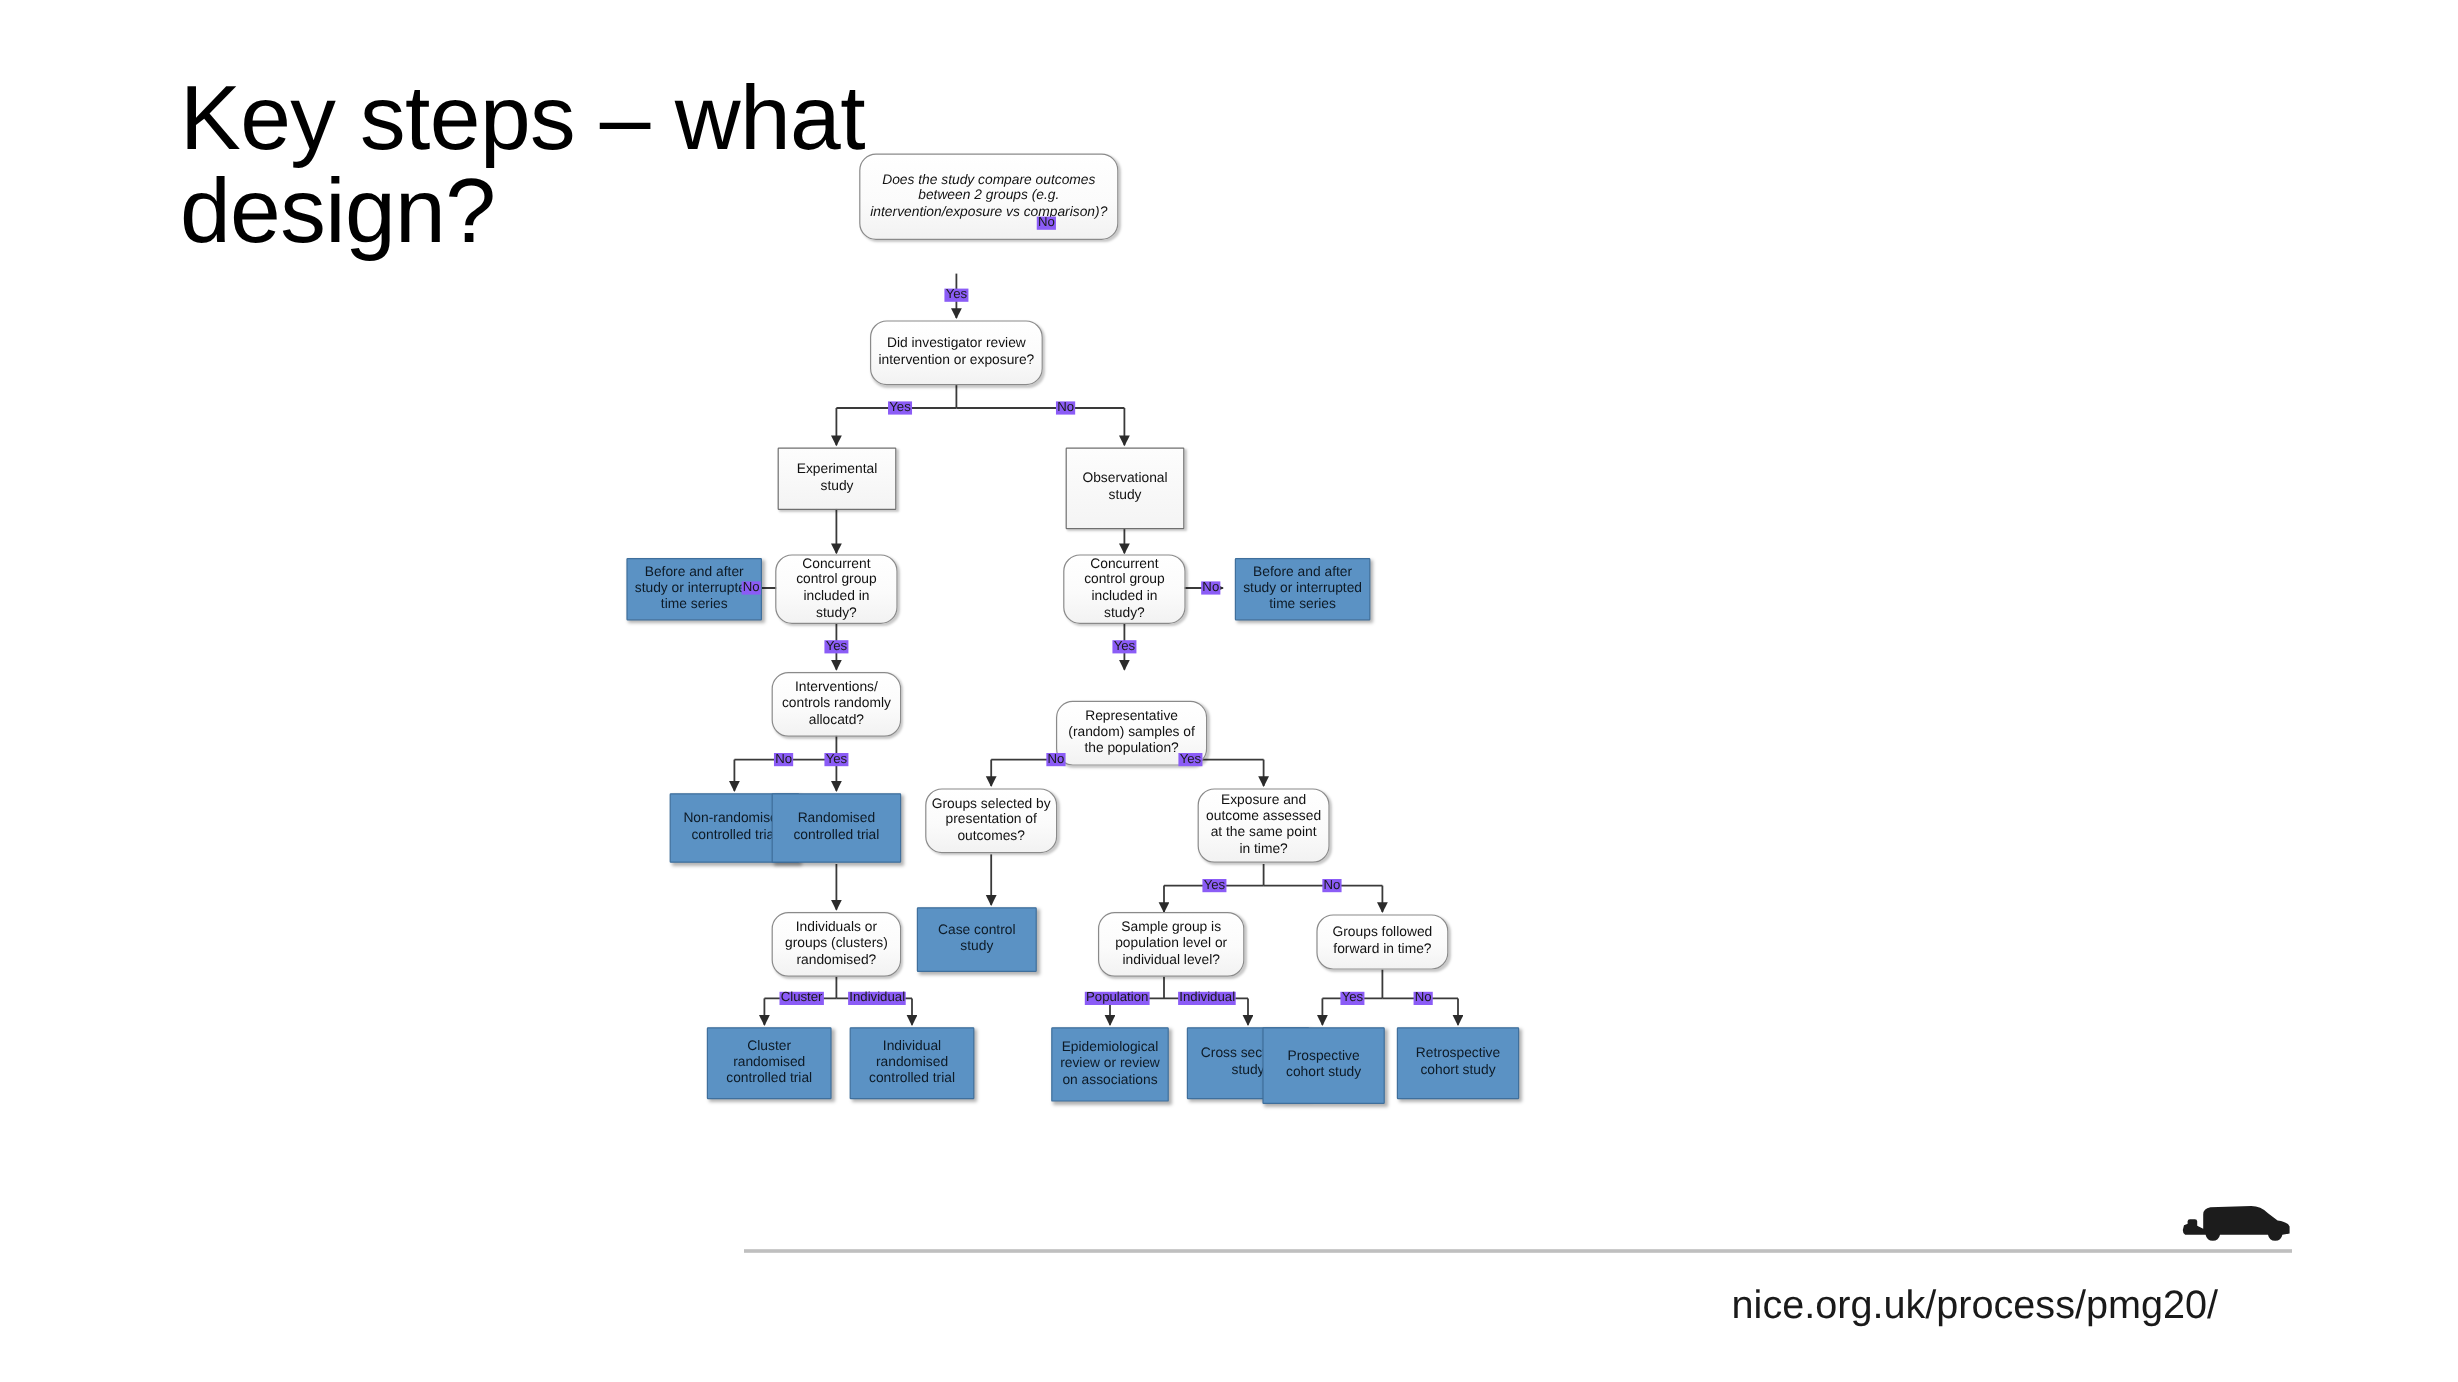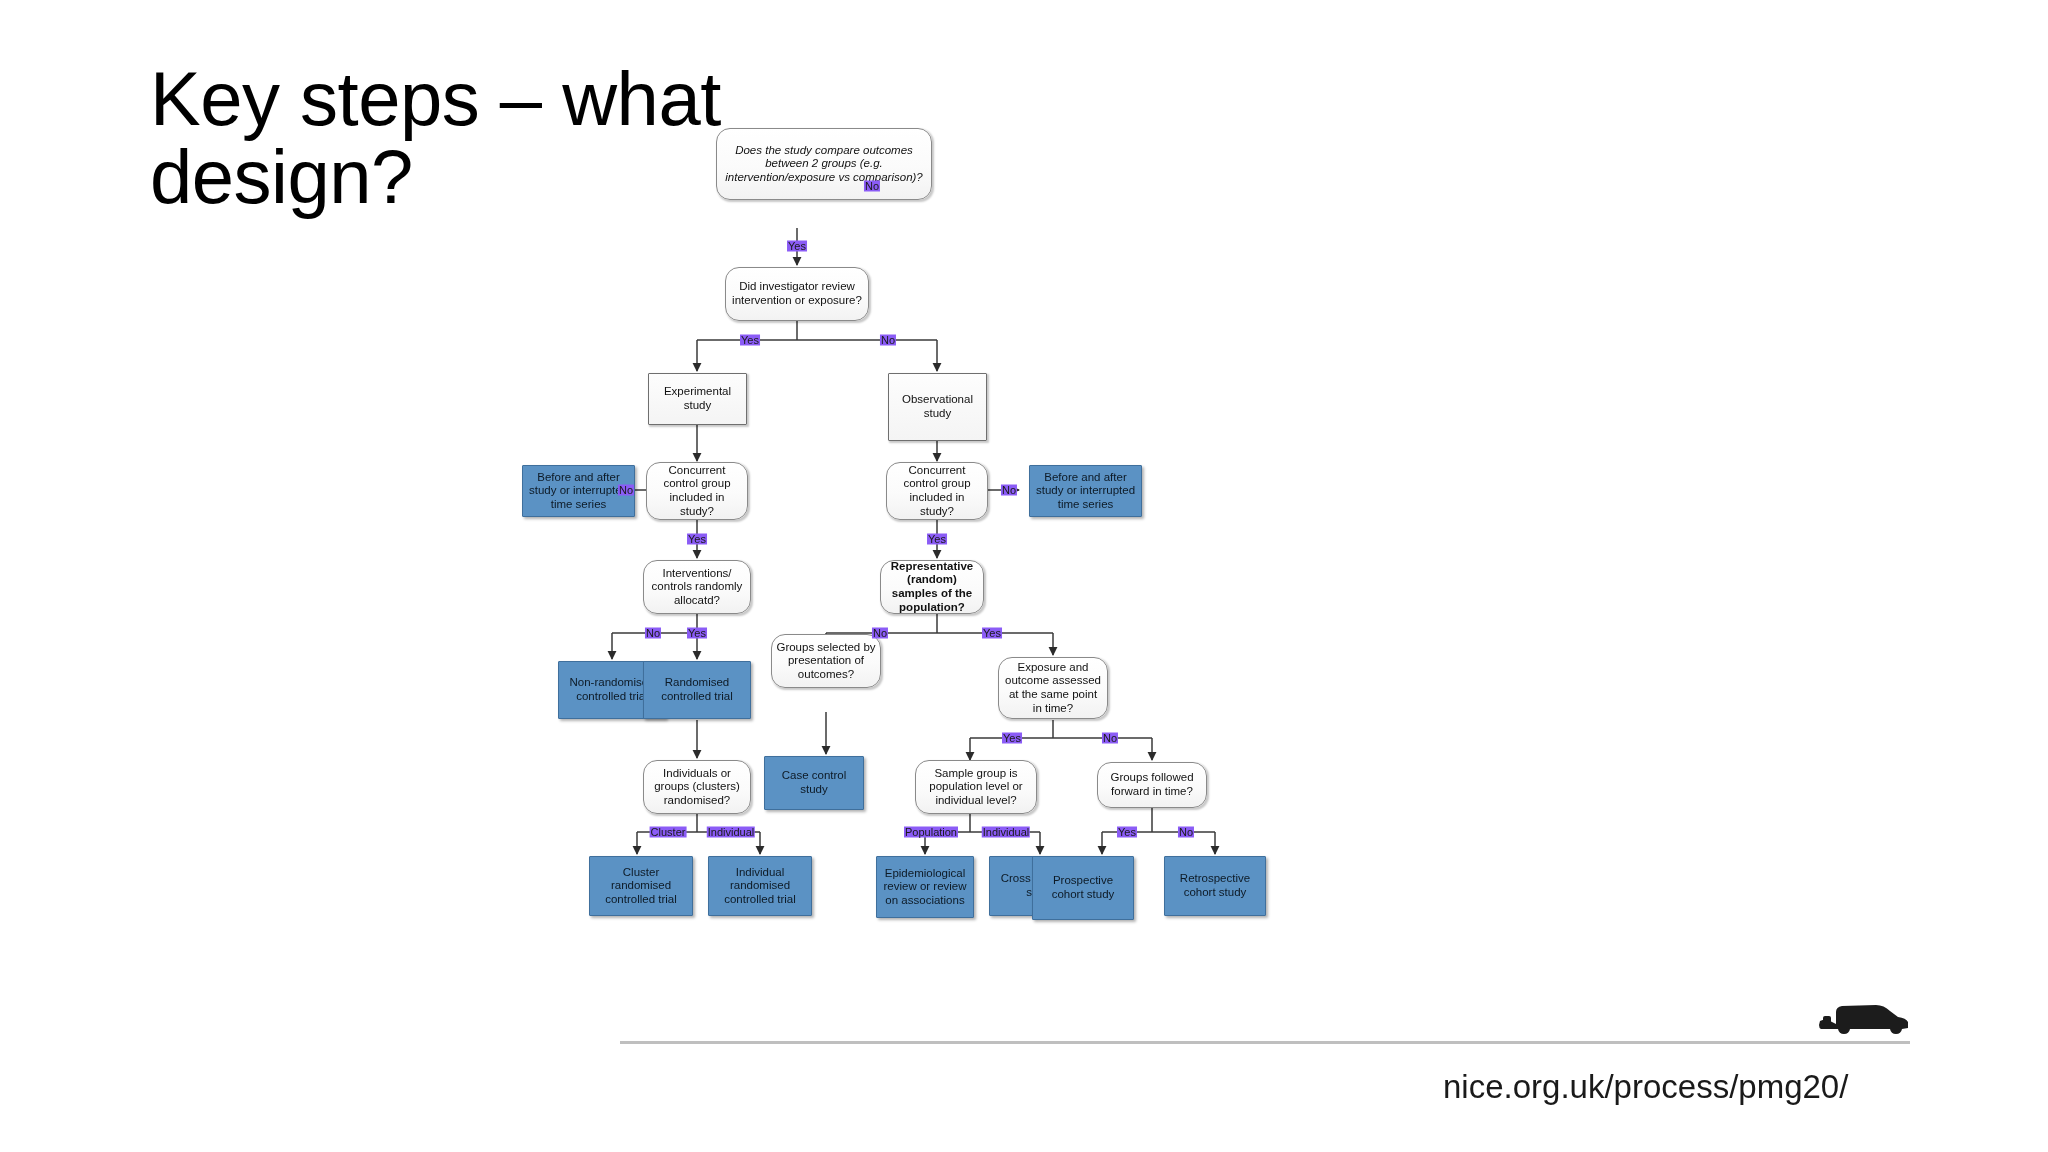--- a/index.html
+++ b/index.html
@@ -156,49 +156,49 @@
 
   <div class="node dec" style="left:246px;top:334px;width:102px;height:58px;">Concurrent control group included in study?</div>
   <div class="node blue" style="left:389px;top:337px;width:113px;height:52px;">Before and after study or interrupted time series</div>
   <div class="edge-label" style="left:369px;top:362px;">No</div>
   <div class="edge-label" style="left:297px;top:411px;">Yes</div>
 
   <div class="node dec" style="left:3px;top:432px;width:108px;height:54px;">Interventions/ controls randomly allocatd?</div>
   <div class="edge-label" style="left:13px;top:505px;">No</div>
   <div class="edge-label" style="left:57px;top:505px;">Yes</div>
 
-  <div class="node dec" style="left:240px;top:432px;width:104px;height:54px;font-weight:bold;">Representative (random) samples of the population?</div>
+  <div class="node dec" style="left:240px;top:456px;width:126px;height:54px;">Representative (random) samples of the population?</div>
   <div class="edge-label" style="left:240px;top:505px;">No</div>
   <div class="edge-label" style="left:352px;top:505px;">Yes</div>
 
   <div class="node blue" style="left:-82px;top:533px;width:108px;height:58px;">Non-randomised controlled trial</div>
   <div class="node blue" style="left:3px;top:533px;width:108px;height:58px;">Randomised controlled trial</div>
 
-  <div class="node dec" style="left:131px;top:506px;width:110px;height:54px;">Groups selected by presentation of outcomes?</div>
+  <div class="node dec" style="left:131px;top:529px;width:110px;height:54px;">Groups selected by presentation of outcomes?</div>
   <div class="node dec" style="left:358px;top:529px;width:110px;height:62px;">Exposure and outcome assessed at the same point in time?</div>
   <div class="edge-label" style="left:372px;top:610px;">Yes</div>
   <div class="edge-label" style="left:470px;top:610px;">No</div>
 
   <div class="node dec" style="left:3px;top:632px;width:108px;height:54px;">Individuals or groups (clusters) randomised?</div>
   <div class="node blue" style="left:124px;top:628px;width:100px;height:54px;">Case control study</div>
   <div class="node dec" style="left:275px;top:632px;width:122px;height:54px;">Sample group is population level or individual level?</div>
   <div class="node dec" style="left:457px;top:634px;width:110px;height:46px;">Groups followed forward in time?</div>
 
   <div class="edge-label" style="left:28px;top:704px;">Cluster</div>
   <div class="edge-label" style="left:91px;top:704px;">Individual</div>
   <div class="edge-label" style="left:291px;top:704px;">Population</div>
   <div class="edge-label" style="left:366px;top:704px;">Individual</div>
   <div class="edge-label" style="left:487px;top:704px;">Yes</div>
   <div class="edge-label" style="left:546px;top:704px;">No</div>
 
   <div class="node blue" style="left:-51px;top:728px;width:104px;height:60px;">Cluster randomised controlled trial</div>
   <div class="node blue" style="left:68px;top:728px;width:104px;height:60px;">Individual randomised controlled trial</div>
   <div class="node blue" style="left:236px;top:728px;width:98px;height:62px;">Epidemiological review or review on associations</div>
   <div class="node blue" style="left:349px;top:728px;width:102px;height:60px;">Cross sectional study</div>
-  <div class="node blue" style="left:392px;top:728px;width:102px;height:64px;">Prospective cohort study</div>
+  <div class="node blue" style="left:412px;top:728px;width:102px;height:64px;">Prospective cohort study</div>
   <div class="node blue" style="left:524px;top:728px;width:102px;height:60px;">Retrospective cohort study</div>
 </div>
 
 <div id="footer-rule"></div>
 <svg id="car-icon" viewBox="0 0 92 42">
   <path d="M18,26 L18,14 Q18,9 24,8 L58,7 Q66,7 72,13 L80,19 Q88,20 90,24 L90,30 L84,31
            Q83,36 78,36 Q73,36 72,31 L32,31 Q31,36 26,36 Q21,36 20,31 L3,31
            Q1,30 1,27 L2,23 Q6,21 10,22 Z" fill="#1c1c1c"></path>
   <rect x="5" y="18" width="8" height="9" rx="2" fill="#1c1c1c"></rect>
 </svg>

